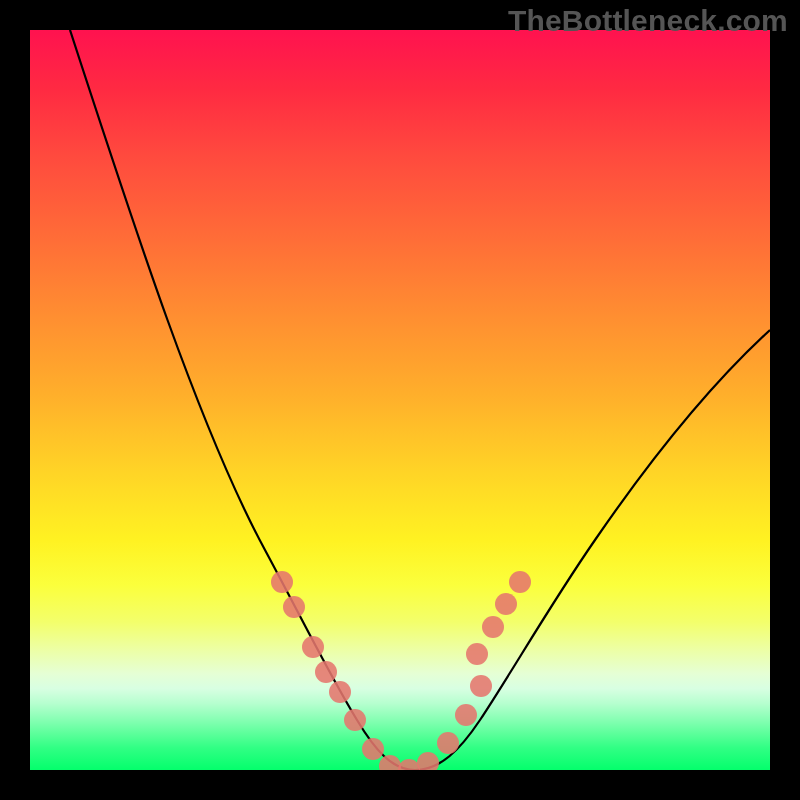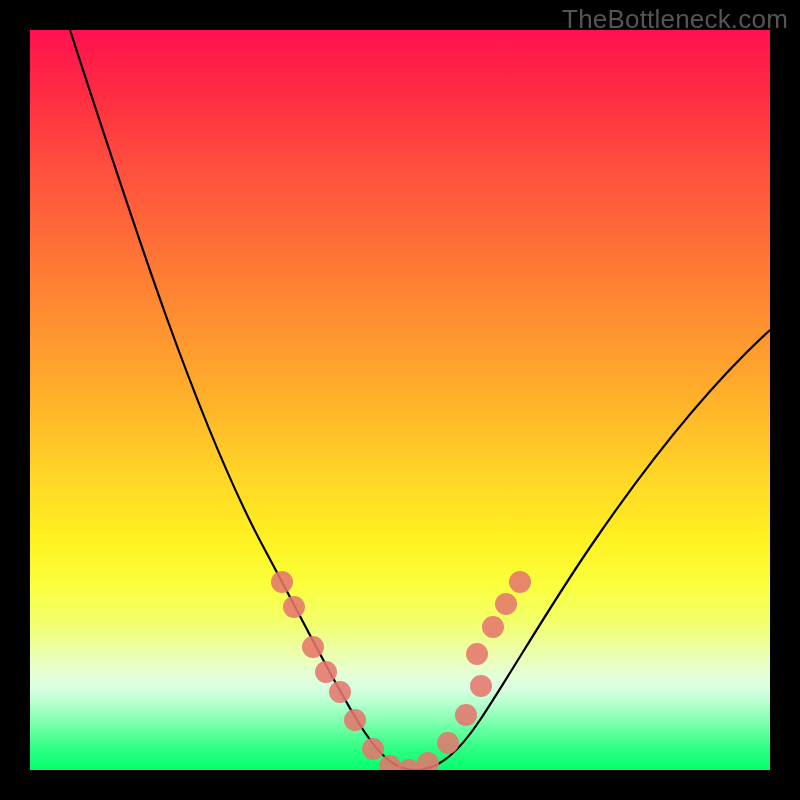--- a/index.html
+++ b/index.html
@@ -45,22 +45,22 @@
       #5eff9c 95%,
       #31ff84 97%,
       #04ff6c 100%
     );
   }
   .watermark {
     position: absolute;
     top: 4px;
     right: 12px;
     color: #555;
-    font-size: 26px;
-    font-weight: 400;
+    font-size: 30px;
+    font-weight: 700;
     letter-spacing: 0.2px;
     user-select: none;
   }
   svg.curve {
     position: absolute;
     top: 0;
     left: 0;
   }
   .dot {
     fill: #e5766d;

